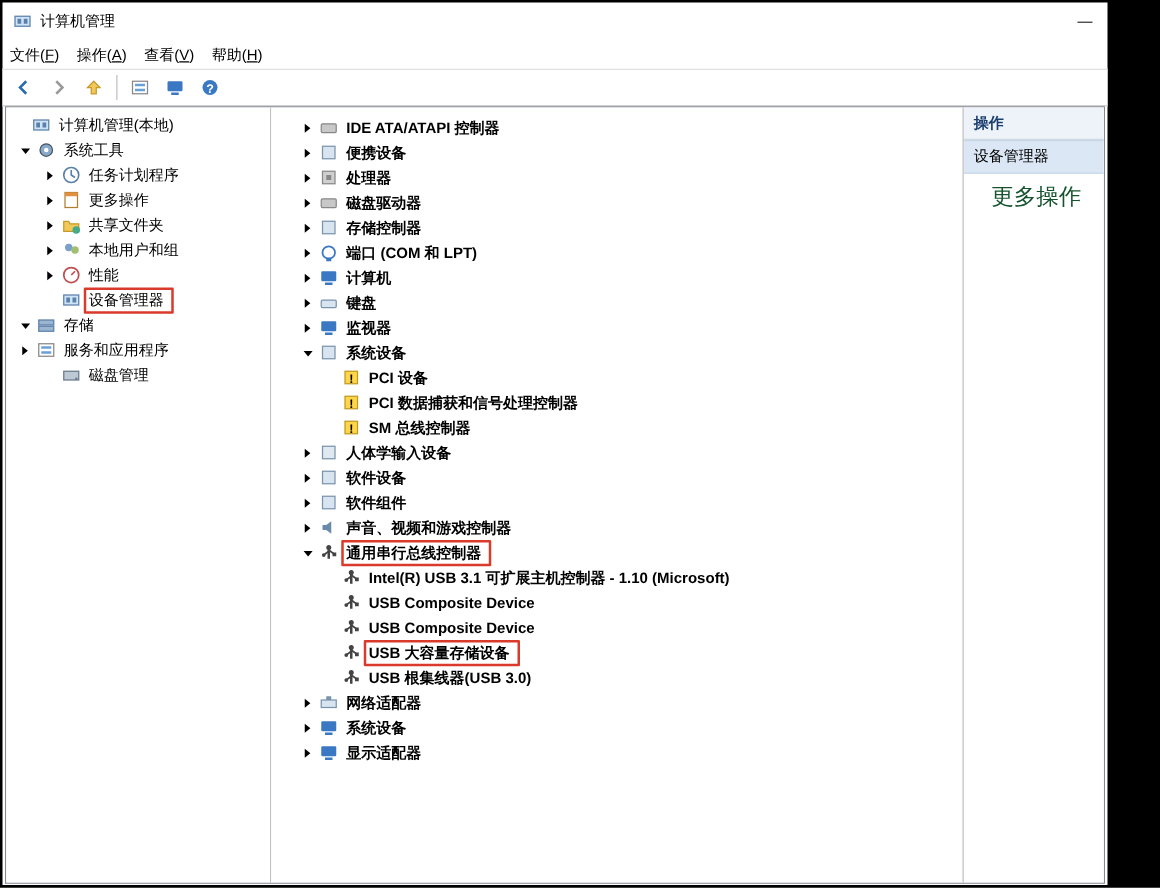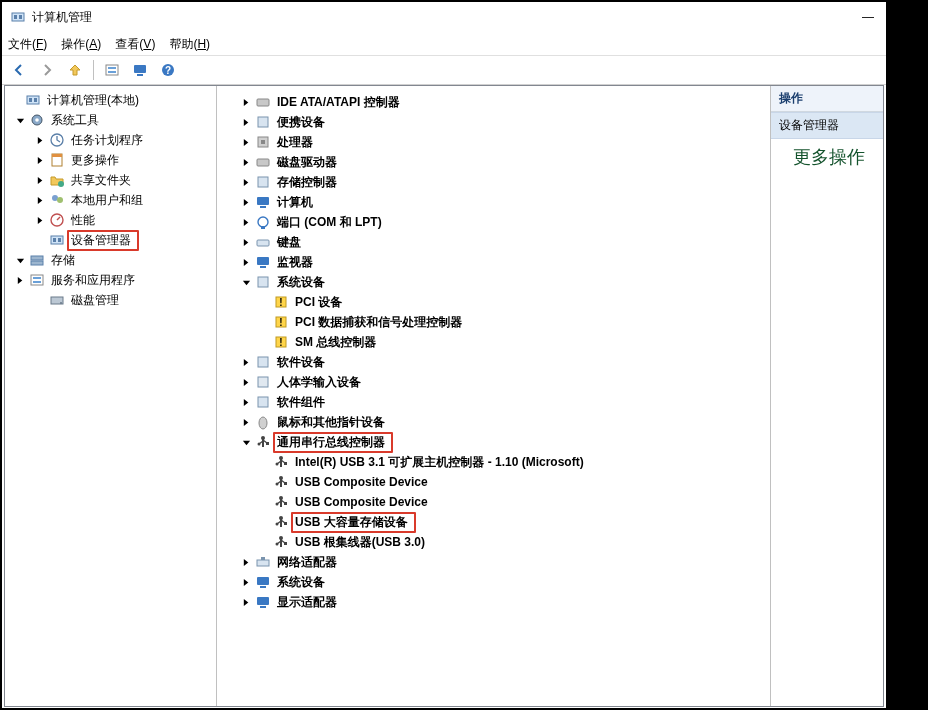--- a/index.html
+++ b/index.html
@@ -437,46 +437,46 @@
               <span class="lbl">存储控制器</span>
             </div>
           <div class="node" style="padding-left:14px">
               <span class="tw arrow-right">
                 <svg viewBox="0 0 10 10">
                   <use href="#i-right"></use>
                 </svg>
               </span>
               <span class="ico16">
                 <svg width="16" height="16">
+                  <use href="#d-port"></use>
+                </svg>
+              </span>
+              <span class="lbl">端口 (COM 和 LPT)</span>
+            </div>
+          <div class="node" style="padding-left:14px">
+              <span class="tw arrow-right">
+                <svg viewBox="0 0 10 10">
+                  <use href="#i-right"></use>
+                </svg>
+              </span>
+              <span class="ico16">
+                <svg width="16" height="16">
                   <use href="#i-monitor"></use>
                 </svg>
               </span>
               <span class="lbl">计算机</span>
             </div>
           <div class="node" style="padding-left:14px">
               <span class="tw arrow-right">
                 <svg viewBox="0 0 10 10">
                   <use href="#i-right"></use>
                 </svg>
               </span>
               <span class="ico16">
                 <svg width="16" height="16">
-                  <use href="#d-port"></use>
-                </svg>
-              </span>
-              <span class="lbl">端口 (COM 和 LPT)</span>
-            </div>
-          <div class="node" style="padding-left:14px">
-              <span class="tw arrow-right">
-                <svg viewBox="0 0 10 10">
-                  <use href="#i-right"></use>
-                </svg>
-              </span>
-              <span class="ico16">
-                <svg width="16" height="16">
                   <use href="#d-kb"></use>
                 </svg>
               </span>
               <span class="lbl">键盘</span>
             </div>
           <div class="node" style="padding-left:14px">
               <span class="tw arrow-right">
                 <svg viewBox="0 0 10 10">
                   <use href="#i-right"></use>
                 </svg>
@@ -528,63 +528,63 @@
             </div>
 
           <div class="node" style="padding-left:14px">
               <span class="tw arrow-right">
                 <svg viewBox="0 0 10 10">
                   <use href="#i-right"></use>
                 </svg>
               </span>
               <span class="ico16">
                 <svg width="16" height="16">
+                  <use href="#d-hid"></use>
+                </svg>
+              </span>
+              <span class="lbl">人体学输入设备</span>
+            </div>
+          <div class="node" style="padding-left:14px">
+              <span class="tw arrow-right">
+                <svg viewBox="0 0 10 10">
+                  <use href="#i-right"></use>
+                </svg>
+              </span>
+              <span class="ico16">
+                <svg width="16" height="16">
                   <use href="#d-generic"></use>
                 </svg>
               </span>
               <span class="lbl">软件设备</span>
             </div>
           <div class="node" style="padding-left:14px">
               <span class="tw arrow-right">
                 <svg viewBox="0 0 10 10">
                   <use href="#i-right"></use>
                 </svg>
               </span>
               <span class="ico16">
                 <svg width="16" height="16">
-                  <use href="#d-hid"></use>
-                </svg>
-              </span>
-              <span class="lbl">人体学输入设备</span>
-            </div>
-          <div class="node" style="padding-left:14px">
-              <span class="tw arrow-right">
-                <svg viewBox="0 0 10 10">
-                  <use href="#i-right"></use>
-                </svg>
-              </span>
-              <span class="ico16">
-                <svg width="16" height="16">
                   <use href="#d-generic"></use>
                 </svg>
               </span>
               <span class="lbl">软件组件</span>
             </div>
           <div class="node" style="padding-left:14px">
               <span class="tw arrow-right">
                 <svg viewBox="0 0 10 10">
                   <use href="#i-right"></use>
                 </svg>
               </span>
               <span class="ico16">
                 <svg width="16" height="16">
-                  <use href="#d-mouse"></use>
-                </svg>
-              </span>
-              <span class="lbl">鼠标和其他指针设备</span>
+                  <use href="#d-sound"></use>
+                </svg>
+              </span>
+              <span class="lbl">声音、视频和游戏控制器</span>
             </div>
 
           <div class="node" style="padding-left:14px">
               <span class="tw arrow-down">
                 <svg viewBox="0 0 10 10">
                   <use href="#i-down"></use>
                 </svg>
               </span>
               <span class="ico16">
                 <svg width="16" height="16">

